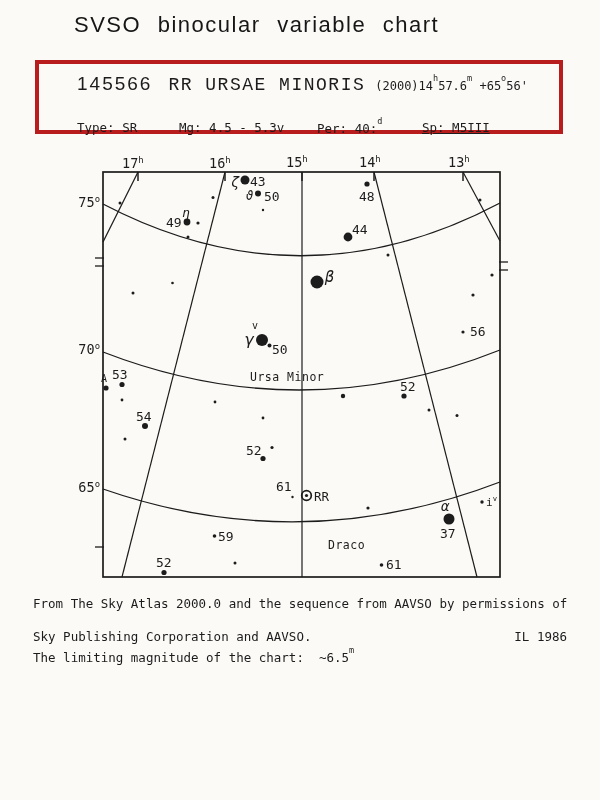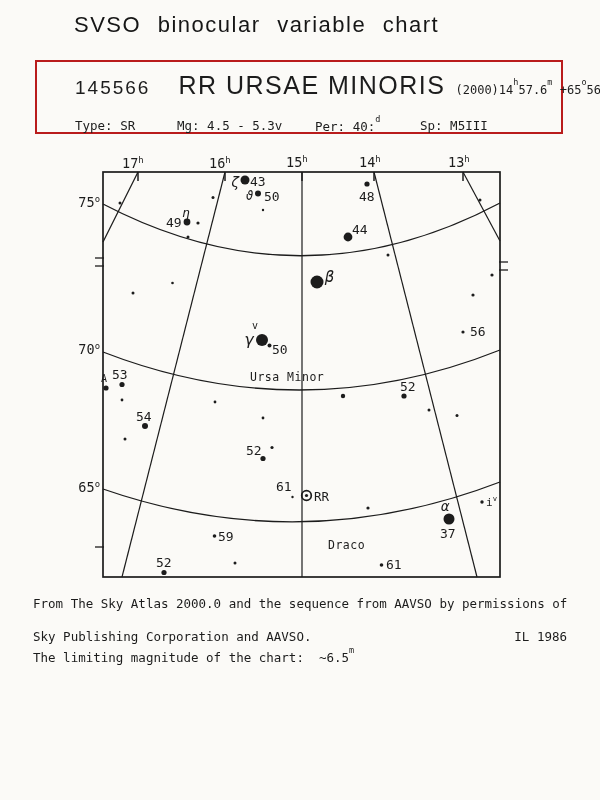--- a/index.html
+++ b/index.html
@@ -10,36 +10,36 @@
     font-family:"Liberation Sans", sans-serif;
     text-align:center;
   }
   .title {
     position:absolute; left:74px; top:12px;
     font-size:22px; font-weight:500; letter-spacing:1.5px; word-spacing:9px;
     color:#161616;
   }
   .header-box {
     position:absolute; left:35px; top:60px; width:528px; height:74px;
-    border:2px solid #b91c1c; background:transparent;
+    border:4px solid #b91c1c; background:transparent;
   }
   .hb-row1 {
     position:absolute; left:38px; top:9px;
     display:flex; align-items:baseline; white-space:nowrap;
   }
   .designation { font-size:19px; letter-spacing:2px; font-weight:500; }
-  .star-name   { font-size:25px; letter-spacing:1.5px; font-weight:500; margin-left:28px; }
+  .star-name   { font-size:18px; letter-spacing:1.5px; font-weight:500; margin-left:16px;font-family:Liberation Mono, monospace; }
   .coords {
     font-family:"DejaVu Sans Mono", monospace; font-size:12px;
     margin-left:10px; letter-spacing:0；
   }
   .coords sup, .mono sup { font-size:8.5px; position:relative; top:-4px; }
   .mono { font-family:"DejaVu Sans Mono", monospace; font-size:12.5px; white-space:pre; }
   .hb-row2 span.field { position:absolute; top:44px;margin-top:12px; }
-  .f-type { left:38px; }  .f-mg { left:140px; }  .f-per { left:278px; }  .f-sp { left:383px; }
+  .f-type { left:38px; }  .f-mg { left:140px; }  .f-per { left:278px; }  .f-sp { left:383px;text-decoration:underline; }
   svg.chart { position:absolute; left:0; top:0; }
   svg text { fill:#1c1c1c; font-family:"DejaVu Sans Mono", monospace; }
   .footer-line1 { position:absolute; left:33px; top:596px; }
   .footer-line2 { position:absolute; left:33px; top:629px; width:534px; display:flex; justify-content:space-between;gap:28px; }
   .footer-line3 { position:absolute; left:33px; top:649px; }
 </style>
 </head>
 <body>
 
 <div class="page">

